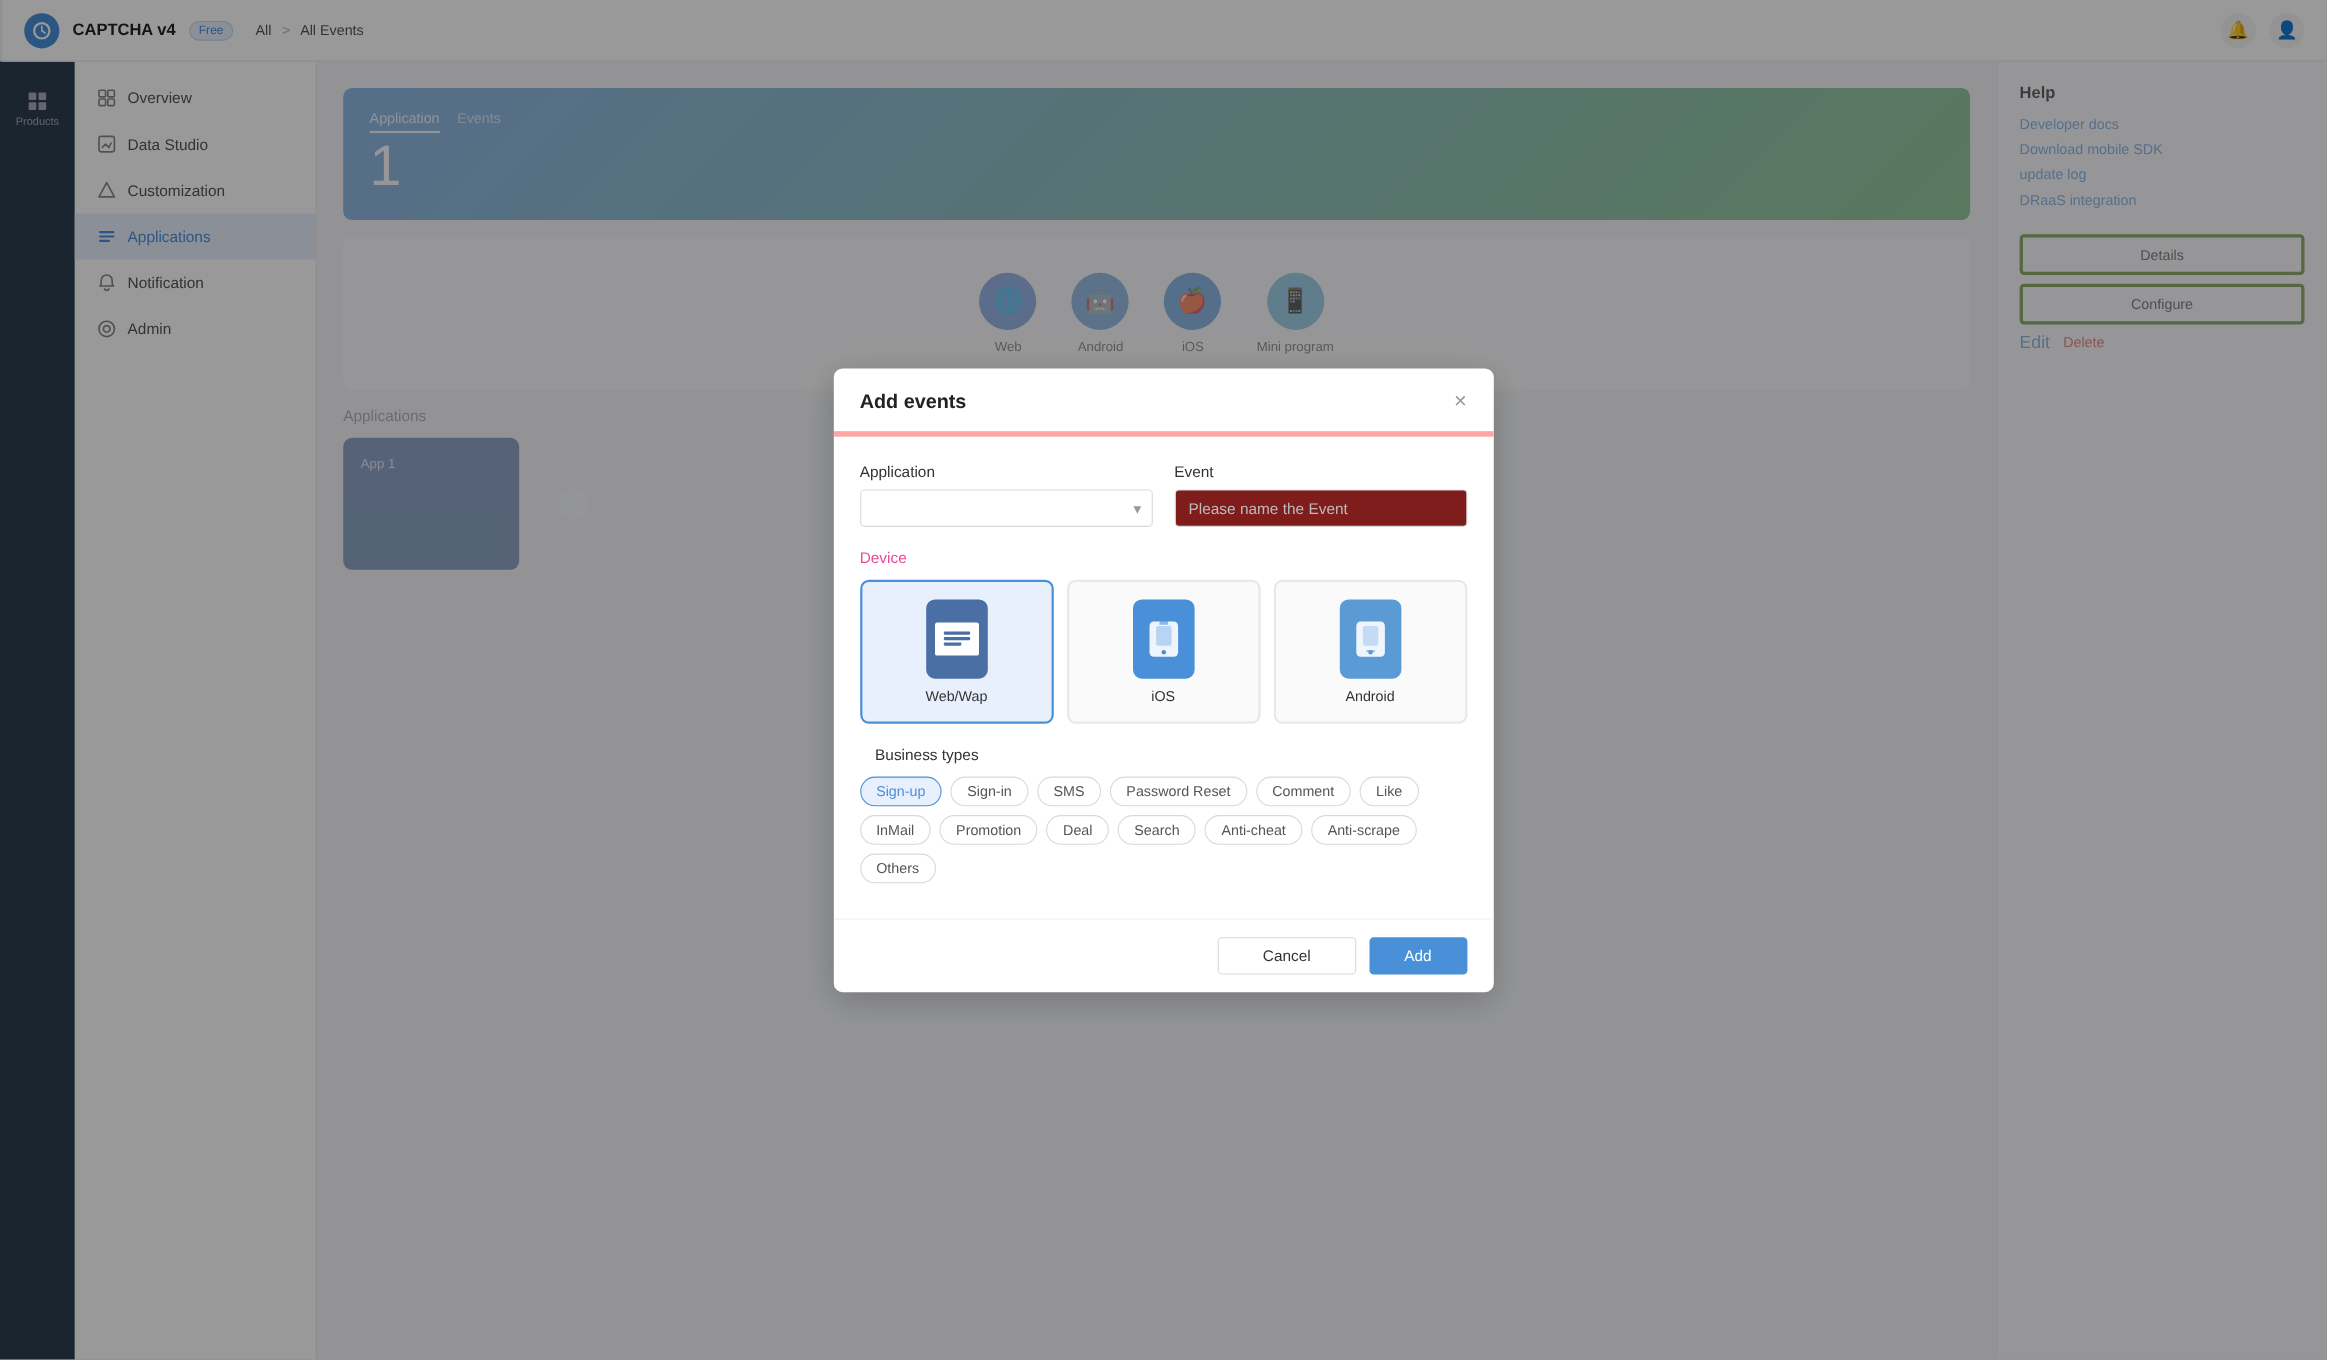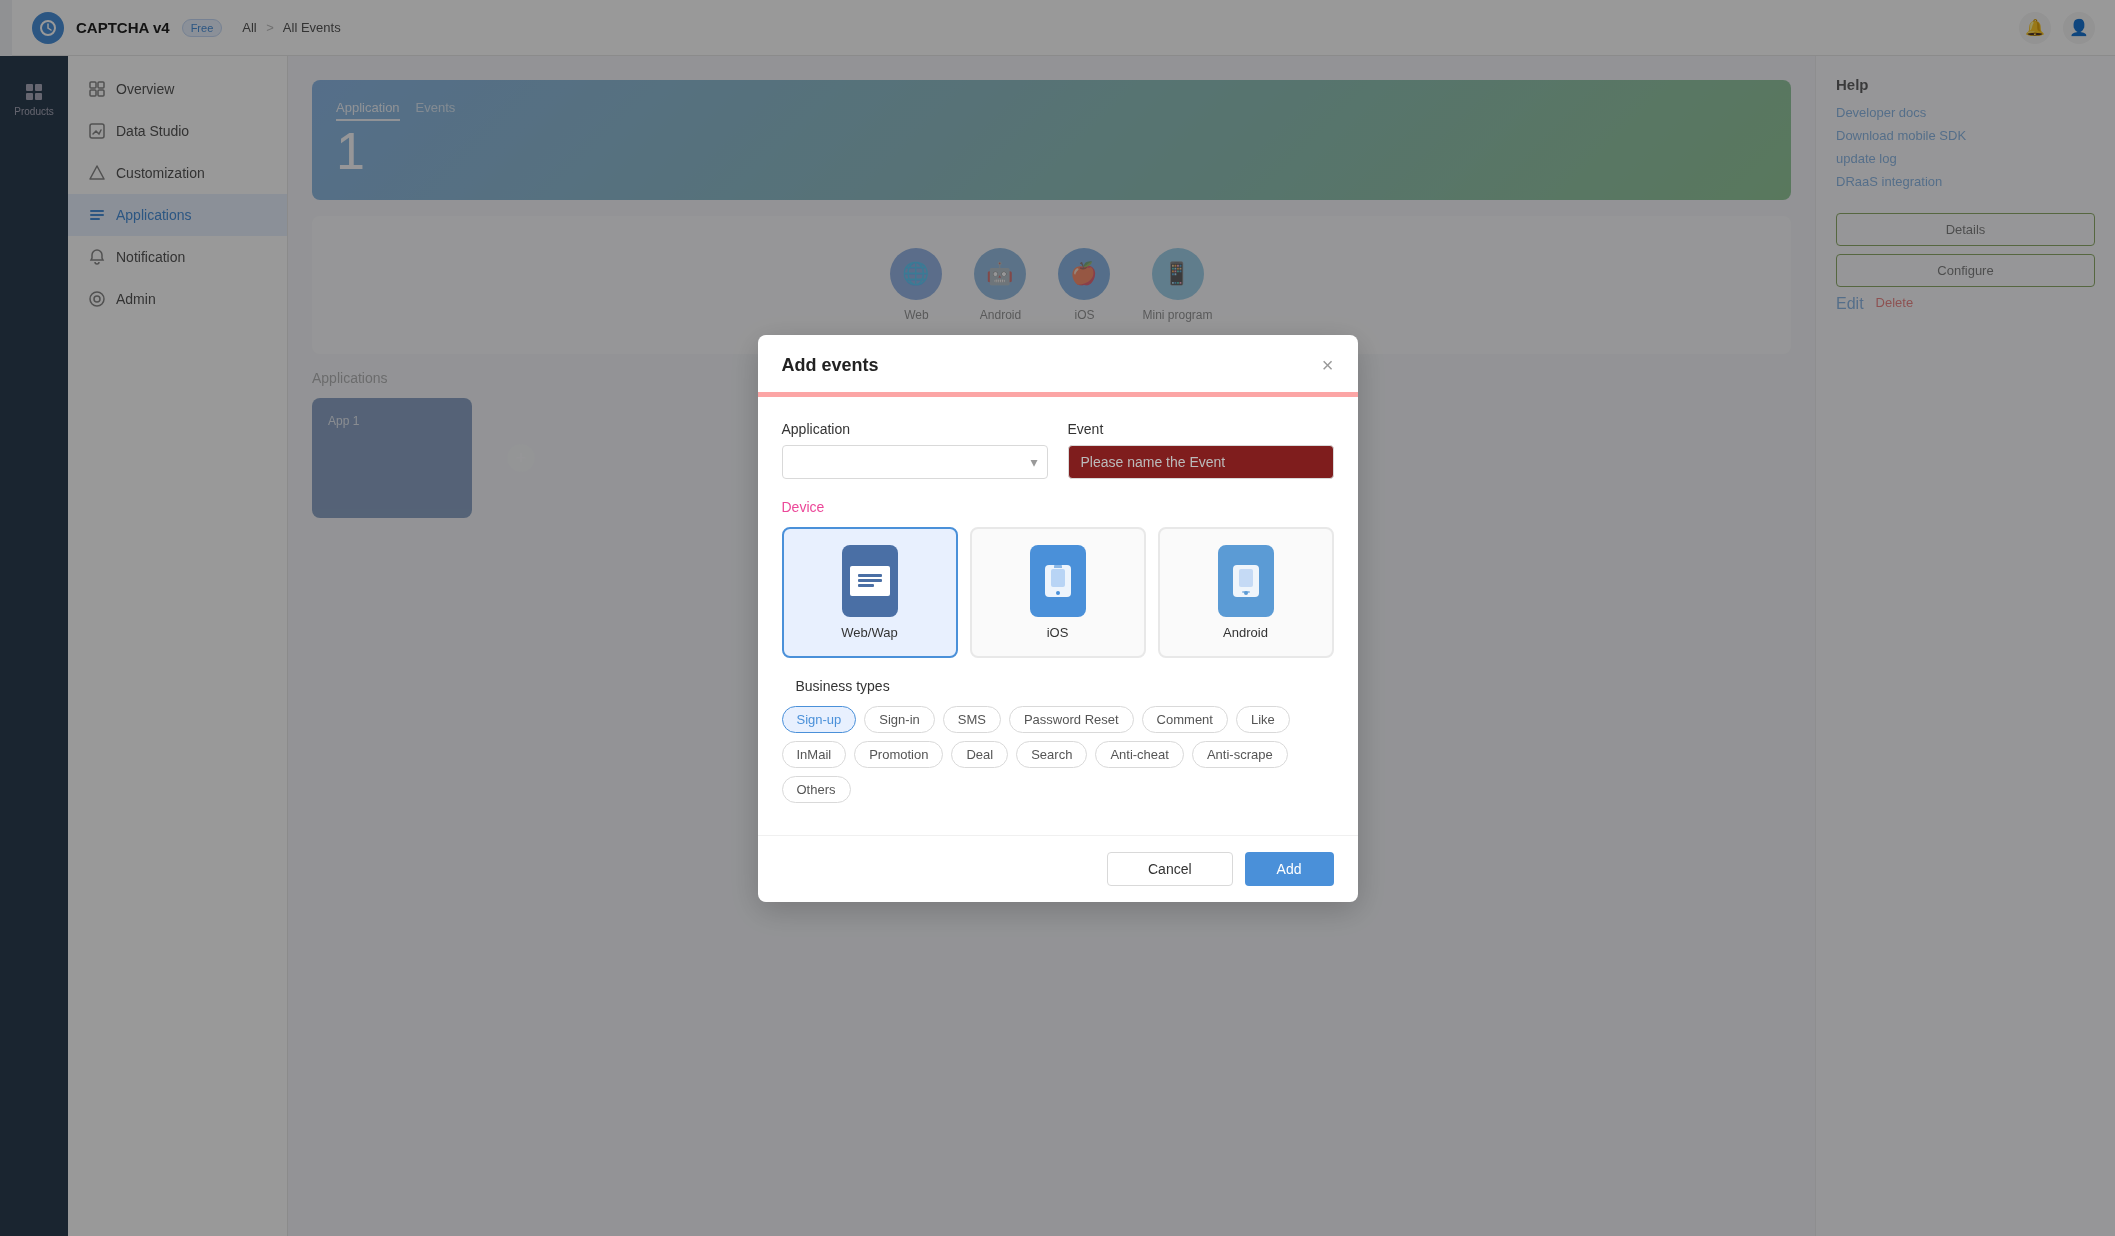--- a/index.html
+++ b/index.html
@@ -1,20 +1,20 @@
 <!DOCTYPE html>
 <html><head>
   <meta charset="utf-8">
   <style>
     * { box-sizing: border-box; margin: 0; padding: 0; }
     body { font-family: -apple-system, BlinkMacSystemFont, 'Segoe UI', sans-serif; background: #f0f2f5; width: 2115px; height: 1236px; overflow: hidden; position: relative; }
 
     
     .topbar {
-      position: absolute; top: 0; left: 12px; right: 0; height: 56px;
+      position: absolute; top: 0; left: 2px; right: 0; height: 56px;
       background: #fff; border-bottom: 1px solid #e8e8e8;
       display: flex; align-items: center; padding: 0 20px; gap: 12px;
       z-index: 10;
     }
     .topbar-logo { width: 32px; height: 32px; background: #4a90d9; border-radius: 50%; display: flex; align-items: center; justify-content: center; }
     .topbar-brand { font-size: 15px; font-weight: 600; color: #222; }
     .topbar-badge { background: #e8f0fe; color: #4a90d9; font-size: 11px; padding: 2px 8px; border-radius: 10px; border: 1px solid #c5d8f5; }
     .topbar-breadcrumb { margin-left: 8px; color: #999; font-size: 13px; }
     .topbar-breadcrumb span { color: #555; }
     .topbar-breadcrumb .sep { margin: 0 6px; color: #bbb; }
@@ -156,21 +156,21 @@
       padding: 8px 40px; border: 1px solid #d9d9d9; border-radius: 4px;
       background: #fff; color: #333; font-size: 14px; cursor: pointer;
     }
     .btn-add {
       padding: 8px 32px; border: none; border-radius: 4px;
       background: #4a90d9; color: #fff; font-size: 14px; cursor: pointer; font-weight: 500;
     }
 
     
     .action-btn {
-      display: block; width: 100%; padding: 8px 16px; border: 1px solid #4d7c0f;
+      display: block; width: 100%; padding: 8px 16px; border: 3px solid #4d7c0f;
       border-radius: 4px; background: #fff; color: #333; font-size: 13px;
       cursor: pointer; text-align: center; margin-bottom: 8px;
     }
     .edit-delete-row { display: flex; gap: 12px; }
     .edit-link { color: #4a90d9; font-size: 16px; cursor: pointer; }
     .delete-link { color: #e53e3e; font-size: 13px; cursor: pointer; }
 
     
     .gradient-card {
       background: linear-gradient(135deg, #4a90d9 0%, #56ab5e 100%);

